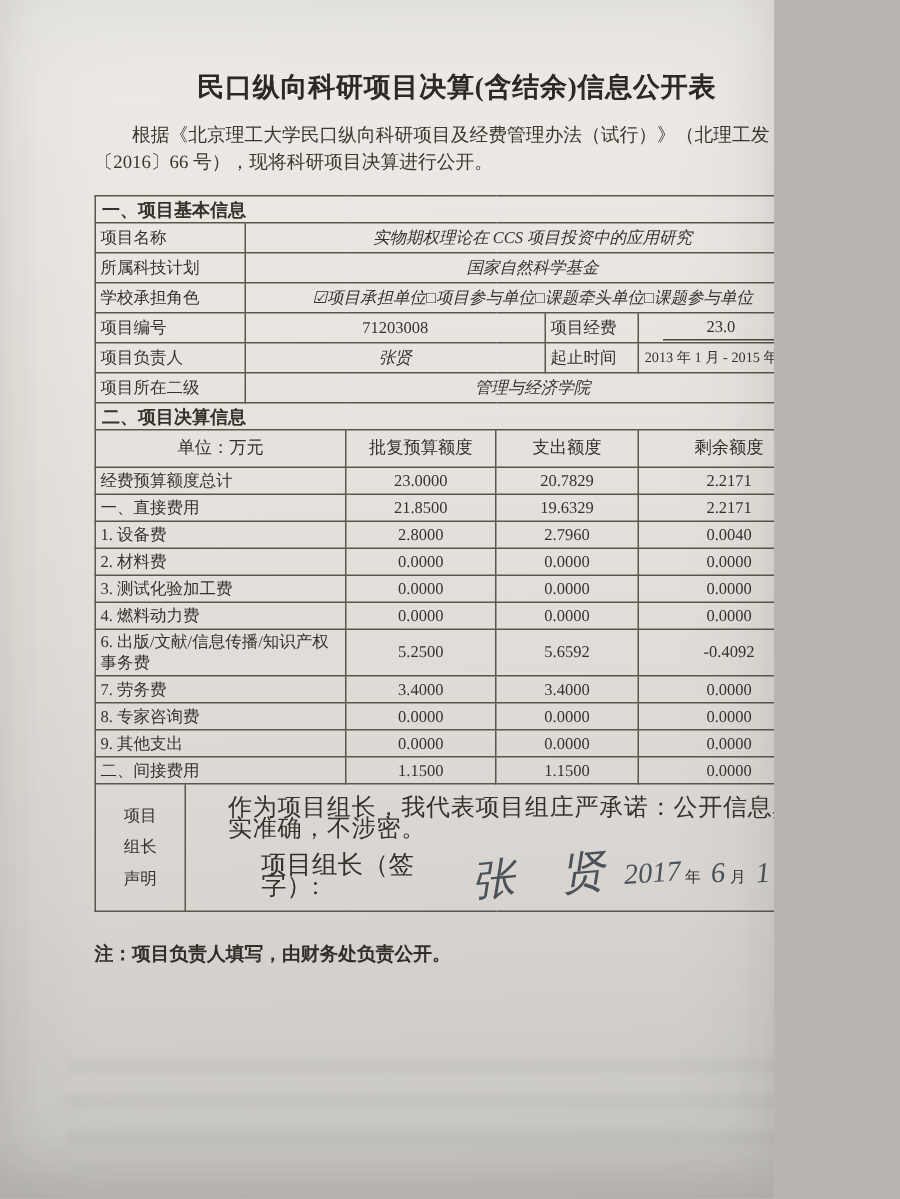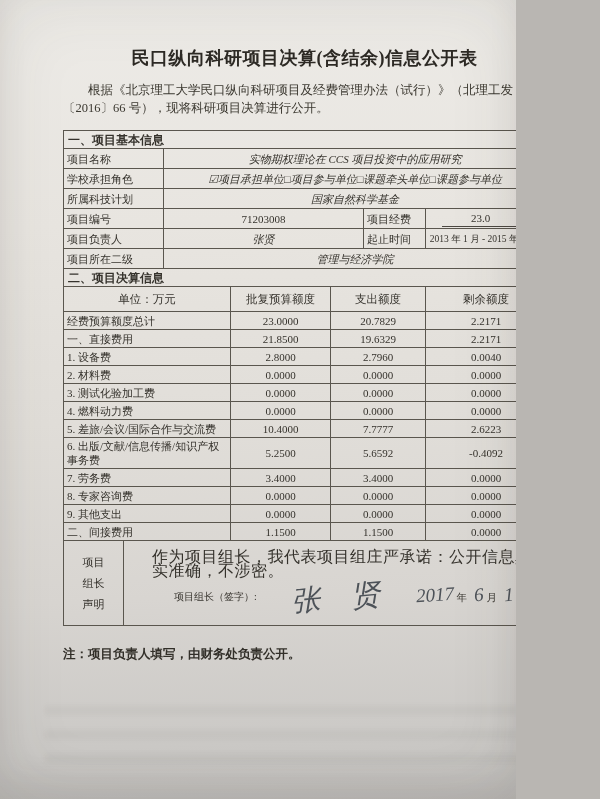--- a/index.html
+++ b/index.html
@@ -30,21 +30,21 @@
   tr.cols td { height:22px; text-align:center; font-size:11.5px; }
   td.rlabel { text-align:left; padding-left:3px; height:15px; }
   td.num { text-align:center; height:15px; }
   #settle-body tr:first-of-type td.rlabel { text-align:left; }
 
   td.decl-side { text-align:center; font-size:11px; height:82px; }
   td.decl-side span { display:block; line-height:21px; }
   td.decl-main { padding:9px 8px 4px 8px; vertical-align:top; }
   .statement { font-size:16px; padding-left:20px; letter-spacing:0.5px; }
   .sig-row { display:flex; align-items:center; margin-top:10px; }
-  .sig-label { font-size:10px; margin-left:42px; }
+  .sig-label { font-size:17px; margin-left:42px; }
   .signature {
     font-size:29px; font-style:italic; font-weight:500; color:#4d5258;
     letter-spacing:12px; margin-left:34px; transform:rotate(-5deg); white-space:nowrap;
   }
   .date-part { display:flex; align-items:baseline; margin-left:auto; margin-right:4px; }
   .hand { font-style:italic; color:#4d5258; font-size:19px; transform:rotate(-4deg); display:inline-block; }
   .unit { font-size:10.5px; margin:0 7px 0 3px; }
   .note { margin-top:20px; font-size:12.5px; font-weight:bold; color:#322f29; }
   .ghost {
     position:absolute; left:45px; width:510px; top:706px; height:64px; pointer-events:none;
@@ -77,26 +77,26 @@
       </colgroup>
       <tbody>
         <tr class="sec">
           <td colspan="7">一、项目基本信息</td>
         </tr>
         <tr>
           <td colspan="2" class="lbl">项目名称</td>
           <td colspan="5" class="val kai">实物期权理论在 CCS 项目投资中的应用研究</td>
         </tr>
         <tr>
+          <td colspan="2" class="lbl">所属科技计划</td>
+          <td colspan="5" class="val kai">国家自然科学基金</td>
+        </tr>
+        <tr>
           <td colspan="2" class="lbl">学校承担角色</td>
           <td colspan="5" class="val kai">☑项目承担单位□项目参与单位□课题牵头单位□课题参与单位</td>
-        </tr>
-        <tr>
-          <td colspan="2" class="lbl">所属科技计划</td>
-          <td colspan="5" class="val kai">国家自然科学基金</td>
         </tr>
         <tr>
           <td colspan="2" class="lbl">项目编号</td>
           <td colspan="3" class="val">71203008</td>
           <td class="lbl">项目经费</td>
           <td class="val">
             <span class="uline">23.0</span><span>万</span>
           </td>
         </tr>
         <tr>
@@ -158,26 +158,20 @@
             <td class="num">0.0000</td>
           </tr>
 
           <tr>
             <td colspan="3" class="rlabel">4. 燃料动力费</td>
             <td class="num">0.0000</td>
             <td colspan="2" class="num">0.0000</td>
             <td class="num">0.0000</td>
           </tr>
 
-          <tr>
-            <td colspan="3" class="rlabel">5. 差旅/会议/国际合作与交流费</td>
-            <td class="num">10.4000</td>
-            <td colspan="2" class="num">7.7777</td>
-            <td class="num">2.6223</td>
-          </tr>
 
           <tr>
             <td colspan="3" class="rlabel">6. 出版/文献/信息传播/知识产权事务费</td>
             <td class="num">5.2500</td>
             <td colspan="2" class="num">5.6592</td>
             <td class="num">-0.4092</td>
           </tr>
 
           <tr>
             <td colspan="3" class="rlabel">7. 劳务费</td>

